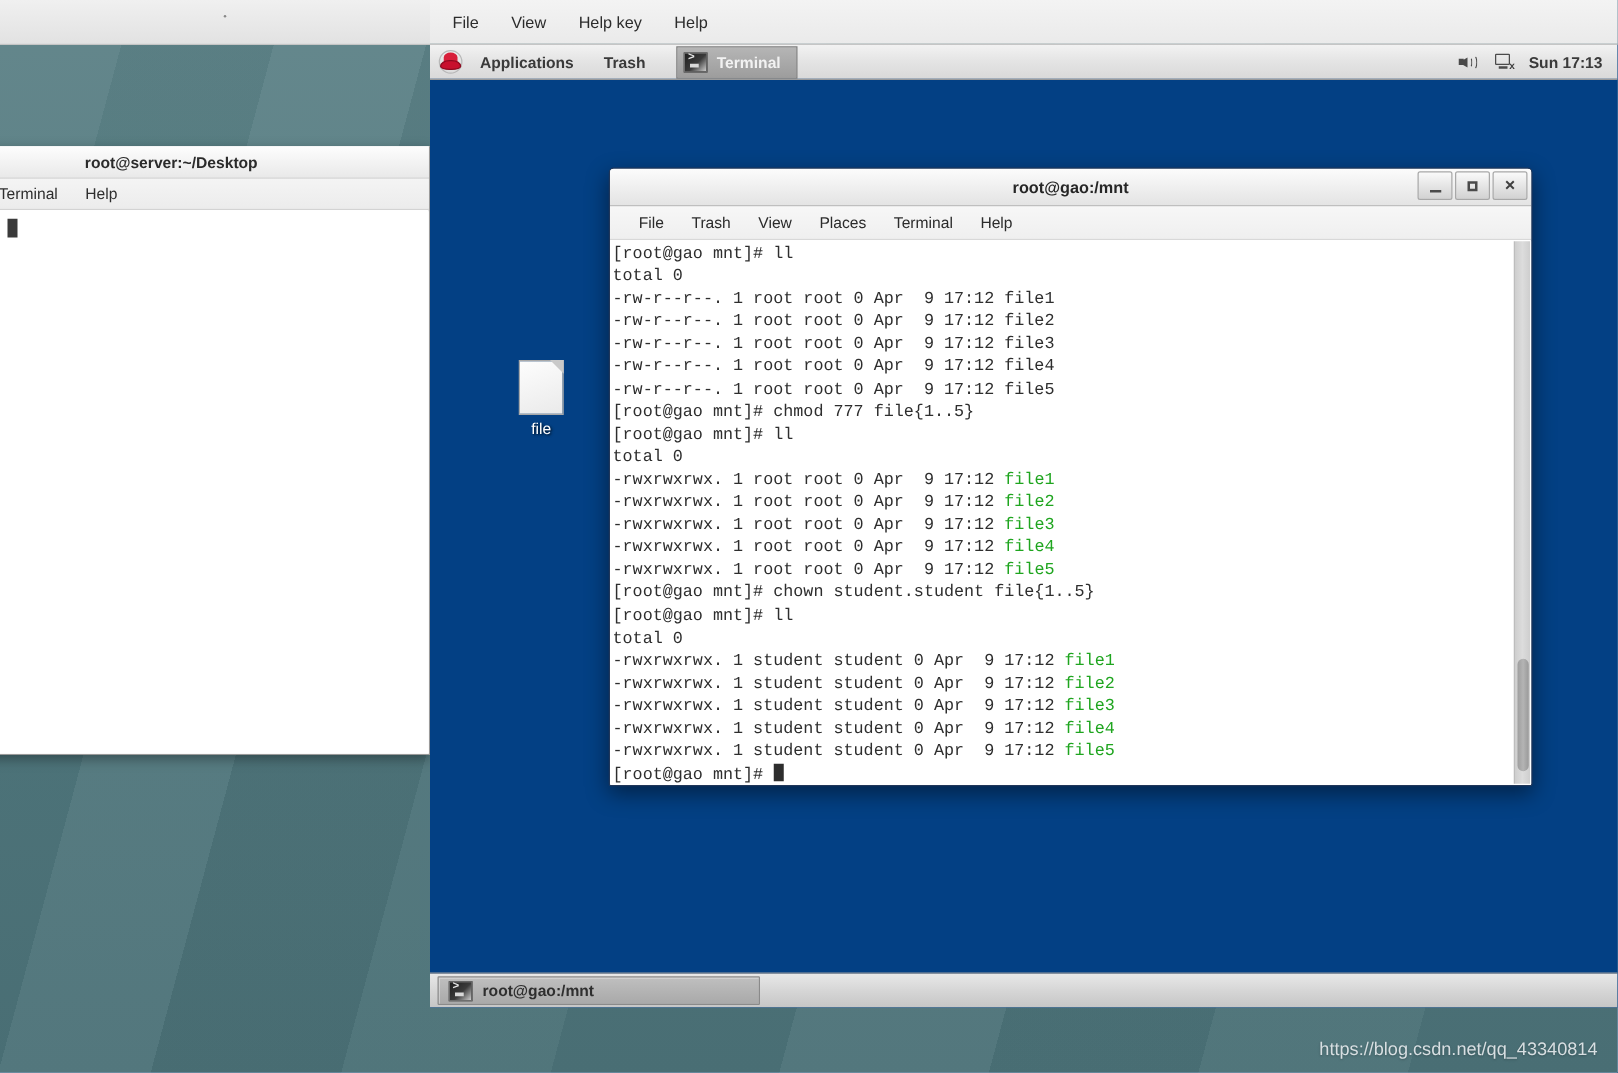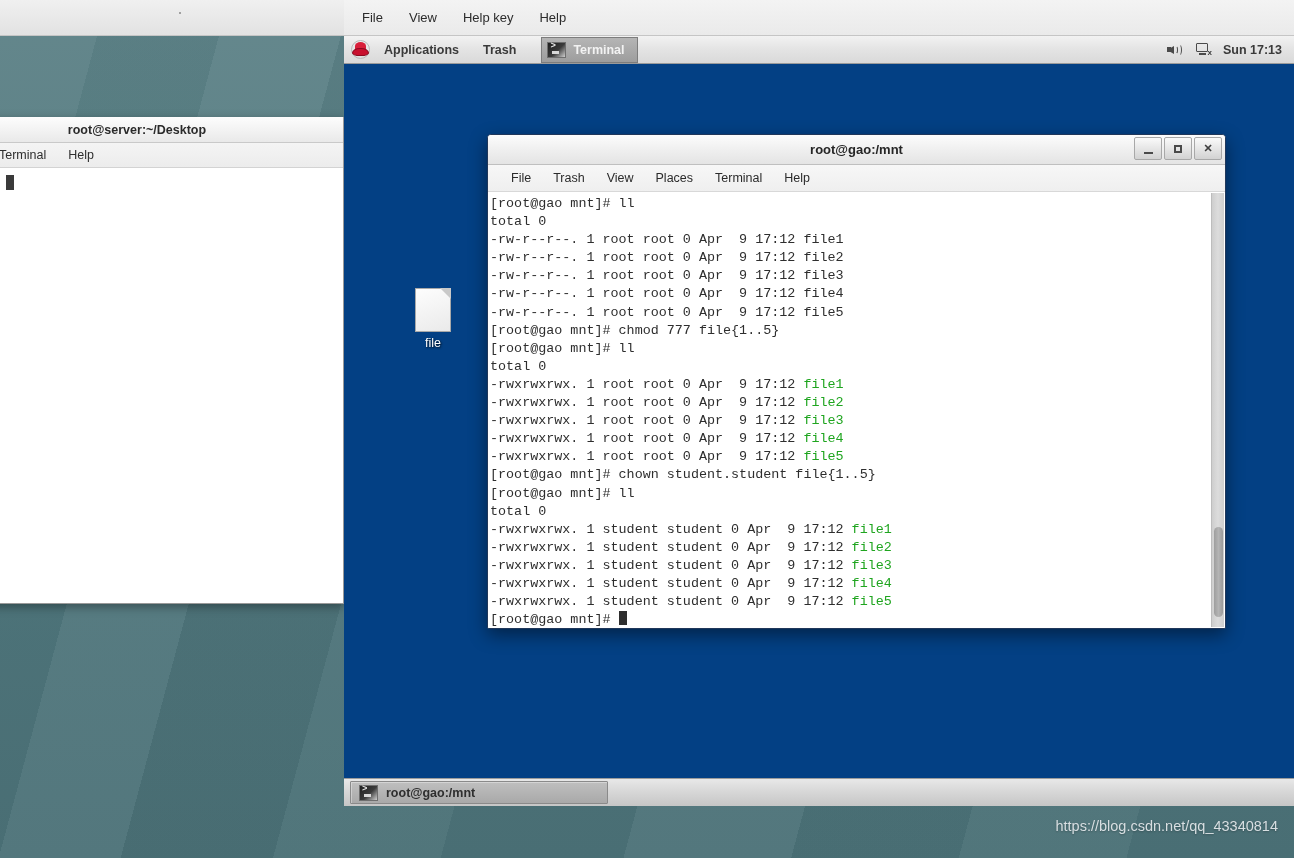--- a/index.html
+++ b/index.html
@@ -347,21 +347,21 @@
   }
   #terminal-window .tw-scroll .thumb {
     position: absolute; left: 2px; bottom: 10px;
     width: 9px; height: 90px;
     background: linear-gradient(90deg, #9e9e9e 0%, #b4b4b4 50%, #9a9a9a 100%);
     border-radius: 5px;
   }
 
   
   #watermark {
-    position: absolute; right: 16px; bottom: 24px;
+    position: absolute; right: 16px; bottom: 10px;
     font-size: 14.5px; color: #d8dfe2;
     font-family: "Liberation Sans", sans-serif;
     text-shadow: 0 1px 2px rgba(0,0,0,0.25);
   }
 </style>
 </head>
 <body>
 
 <div id="host-desktop"></div>
 

